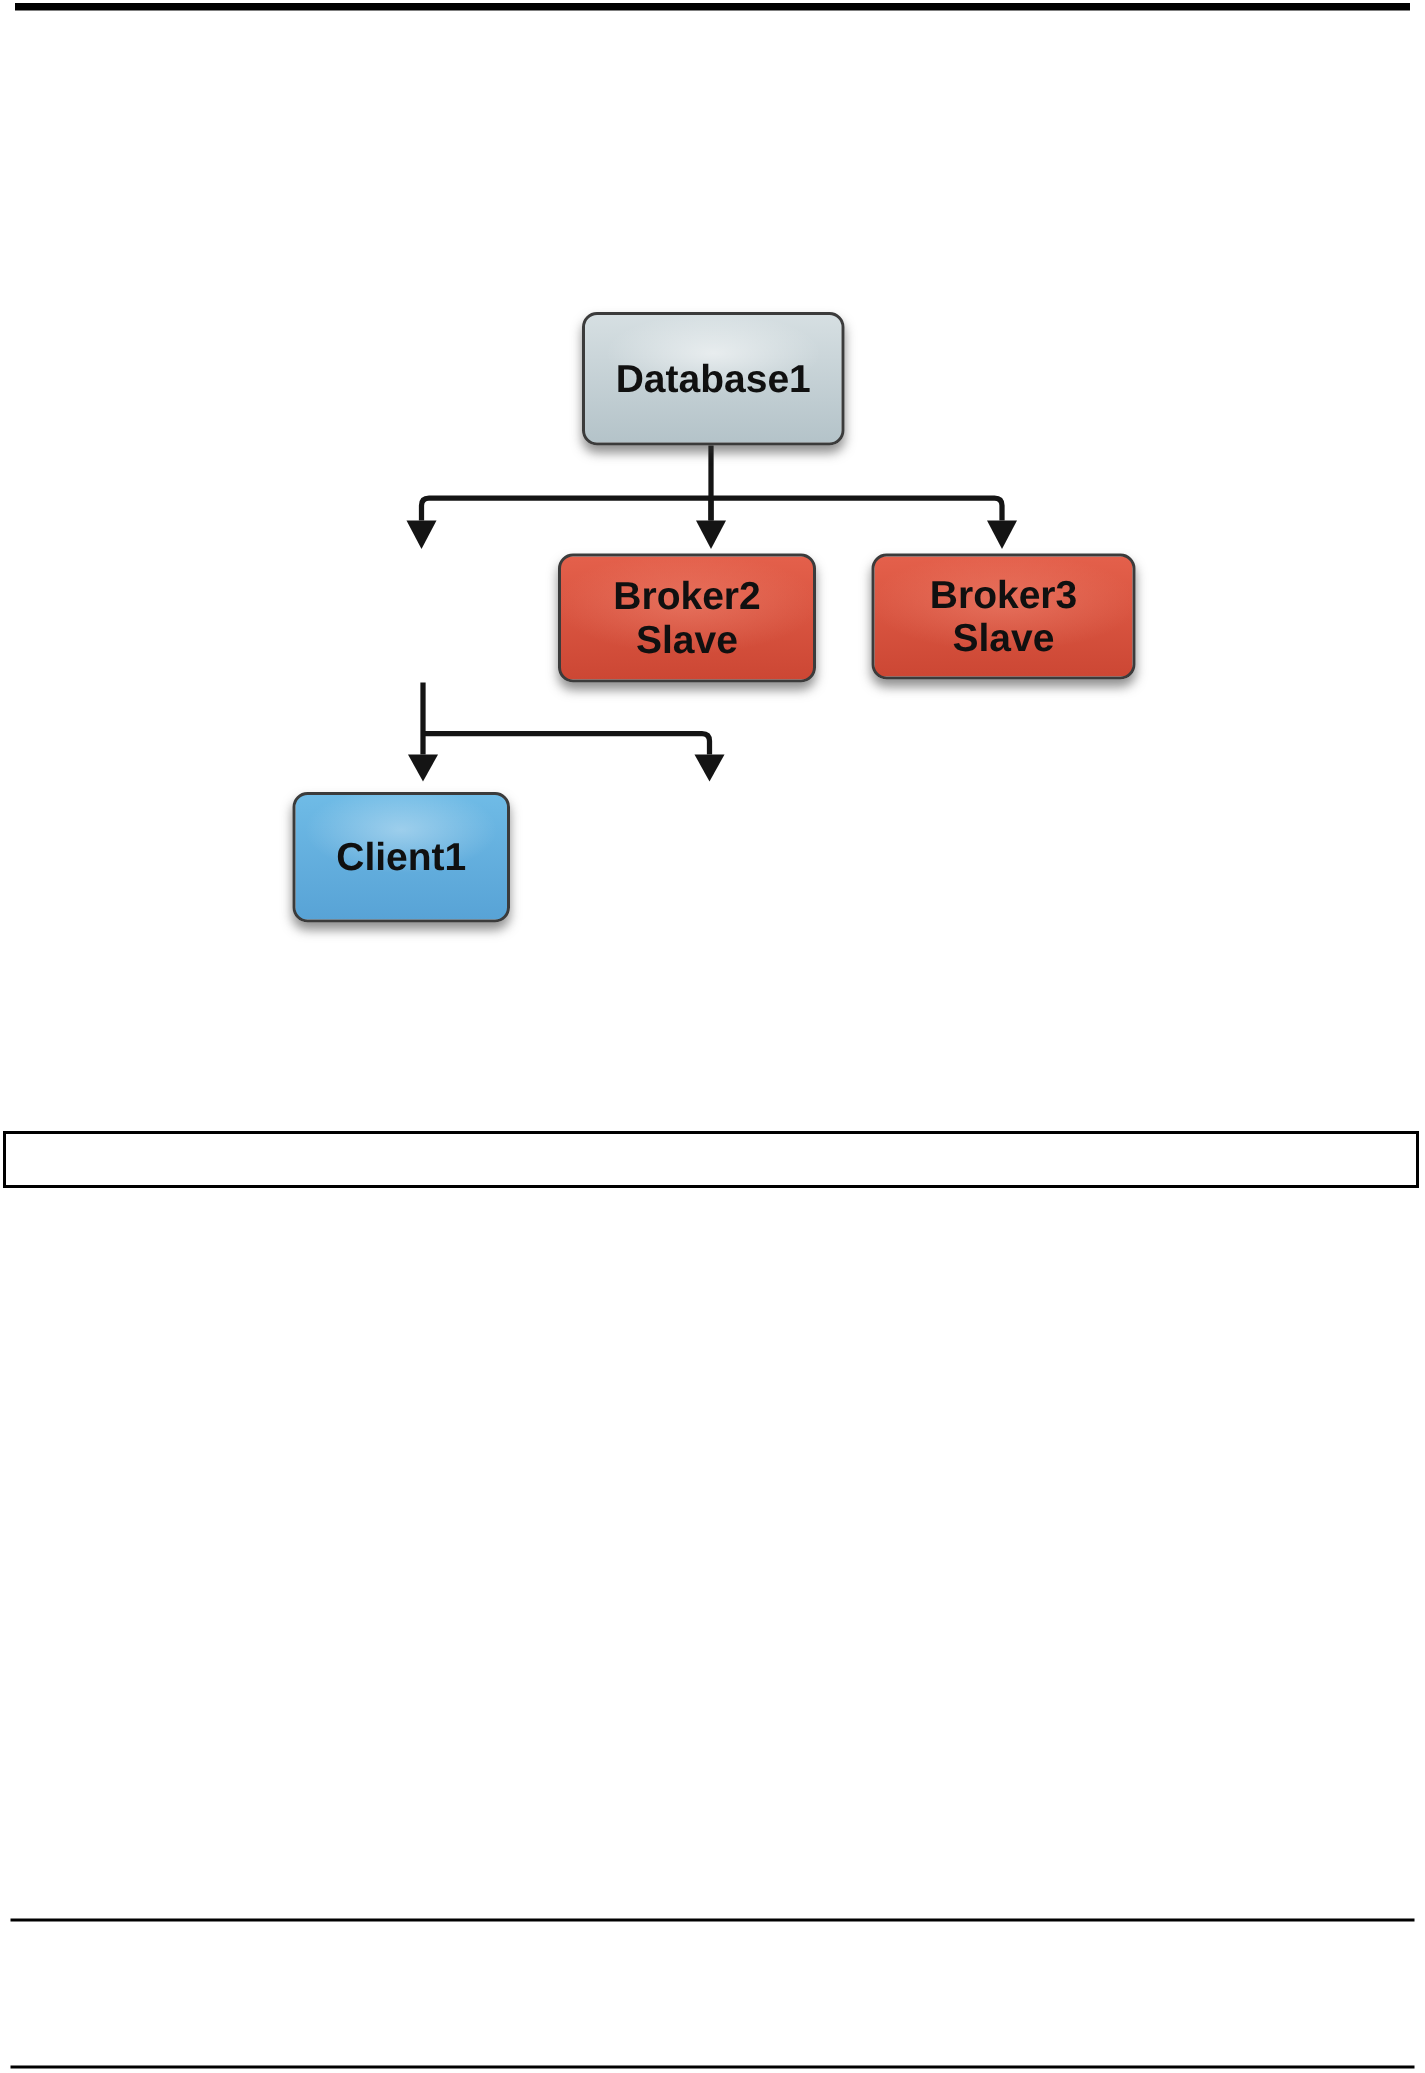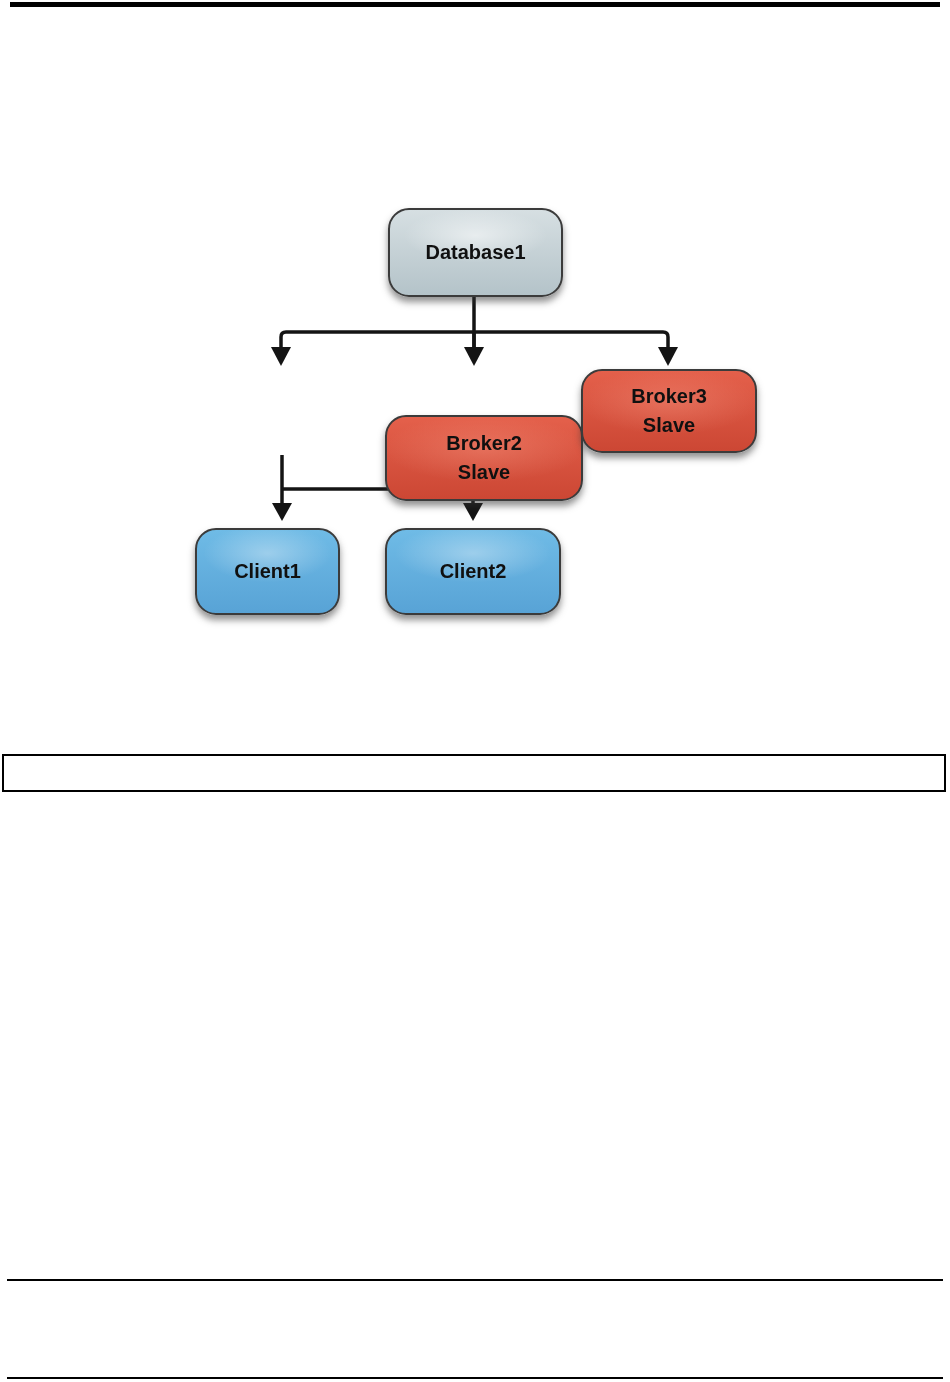--- a/index.html
+++ b/index.html
@@ -32,28 +32,28 @@
   }
   .edges-svg {
     position: absolute;
     left: 0;
     top: 0;
   }
   .node {
     position: absolute;
     box-sizing: border-box;
     border: 2px solid var(--node-border, #3b3b3b);
-    border-radius: 21px;
+    border-radius: 10px;
     display: flex;
     flex-direction: column;
     align-items: center;
     justify-content: center;
     text-align: right;
     font-weight: bold;
-    font-size: 20px;
+    font-size: 26px;
     line-height: 29px;
     color: var(--node-text, #101010);
     box-shadow: 0 5px 7px rgba(55, 55, 55, 0.55);
   }
   .node-database {
     background:
       radial-gradient(ellipse 60% 45% at 50% 30%, rgba(255,255,255,0.55), rgba(255,255,255,0) 70%),
       linear-gradient(180deg, var(--database-fill-top, #d6dfe2), var(--database-fill-bottom, #b4c3c9));
   }
   .node-broker {
@@ -61,21 +61,21 @@
       radial-gradient(ellipse 70% 55% at 50% 38%, rgba(255,170,150,0.30), rgba(255,255,255,0) 75%),
       linear-gradient(180deg, var(--broker-fill-top, #e4604b), var(--broker-fill-bottom, #cc4734));
   }
   .node-client {
     background:
       radial-gradient(ellipse 65% 50% at 50% 28%, rgba(255,255,255,0.35), rgba(255,255,255,0) 70%),
       linear-gradient(180deg, var(--client-fill-top, #6fbbe6), var(--client-fill-bottom, #58a3d6));
   }
   #node-database1 { left: 388px; top: 208px; width: 175px; height: 89px; }
   #node-broker1   { left: 193px; top: 369px; width: 176px; height: 86px; }
-  #node-broker2   { left: 385px; top: 369px; width: 198px; height: 86px; margin-top: 46px; }
+  #node-broker2   { left: 372px; top: 369px; width: 172px; height: 86px; }
   #node-broker3   { left: 581px; top: 369px; width: 176px; height: 84px; }
   #node-client1   { left: 195px; top: 528px; width: 145px; height: 87px; }
   #node-client2   { left: 385px; top: 528px; width: 176px; height: 87px; }
 
   .empty-box {
     position: absolute;
     left: 2px;
     top: 754px;
     width: 944px;
     height: 38px;
@@ -133,23 +133,20 @@
 
     <div class="node node-broker" id="node-broker3">
       <span>Broker3</span>
       <span>Slave</span>
     </div>
 
     <div class="node node-client" id="node-client1">
       <span>Client1</span>
     </div>
 
-    <div class="node node-client" id="node-client2">
-      <span>Client2</span>
-    </div>
 
   </div>
 
   <div class="empty-box"></div>
 
   <div class="rule rule-upper"></div>
   <div class="rule rule-lower"></div>
 
 </div>
 

